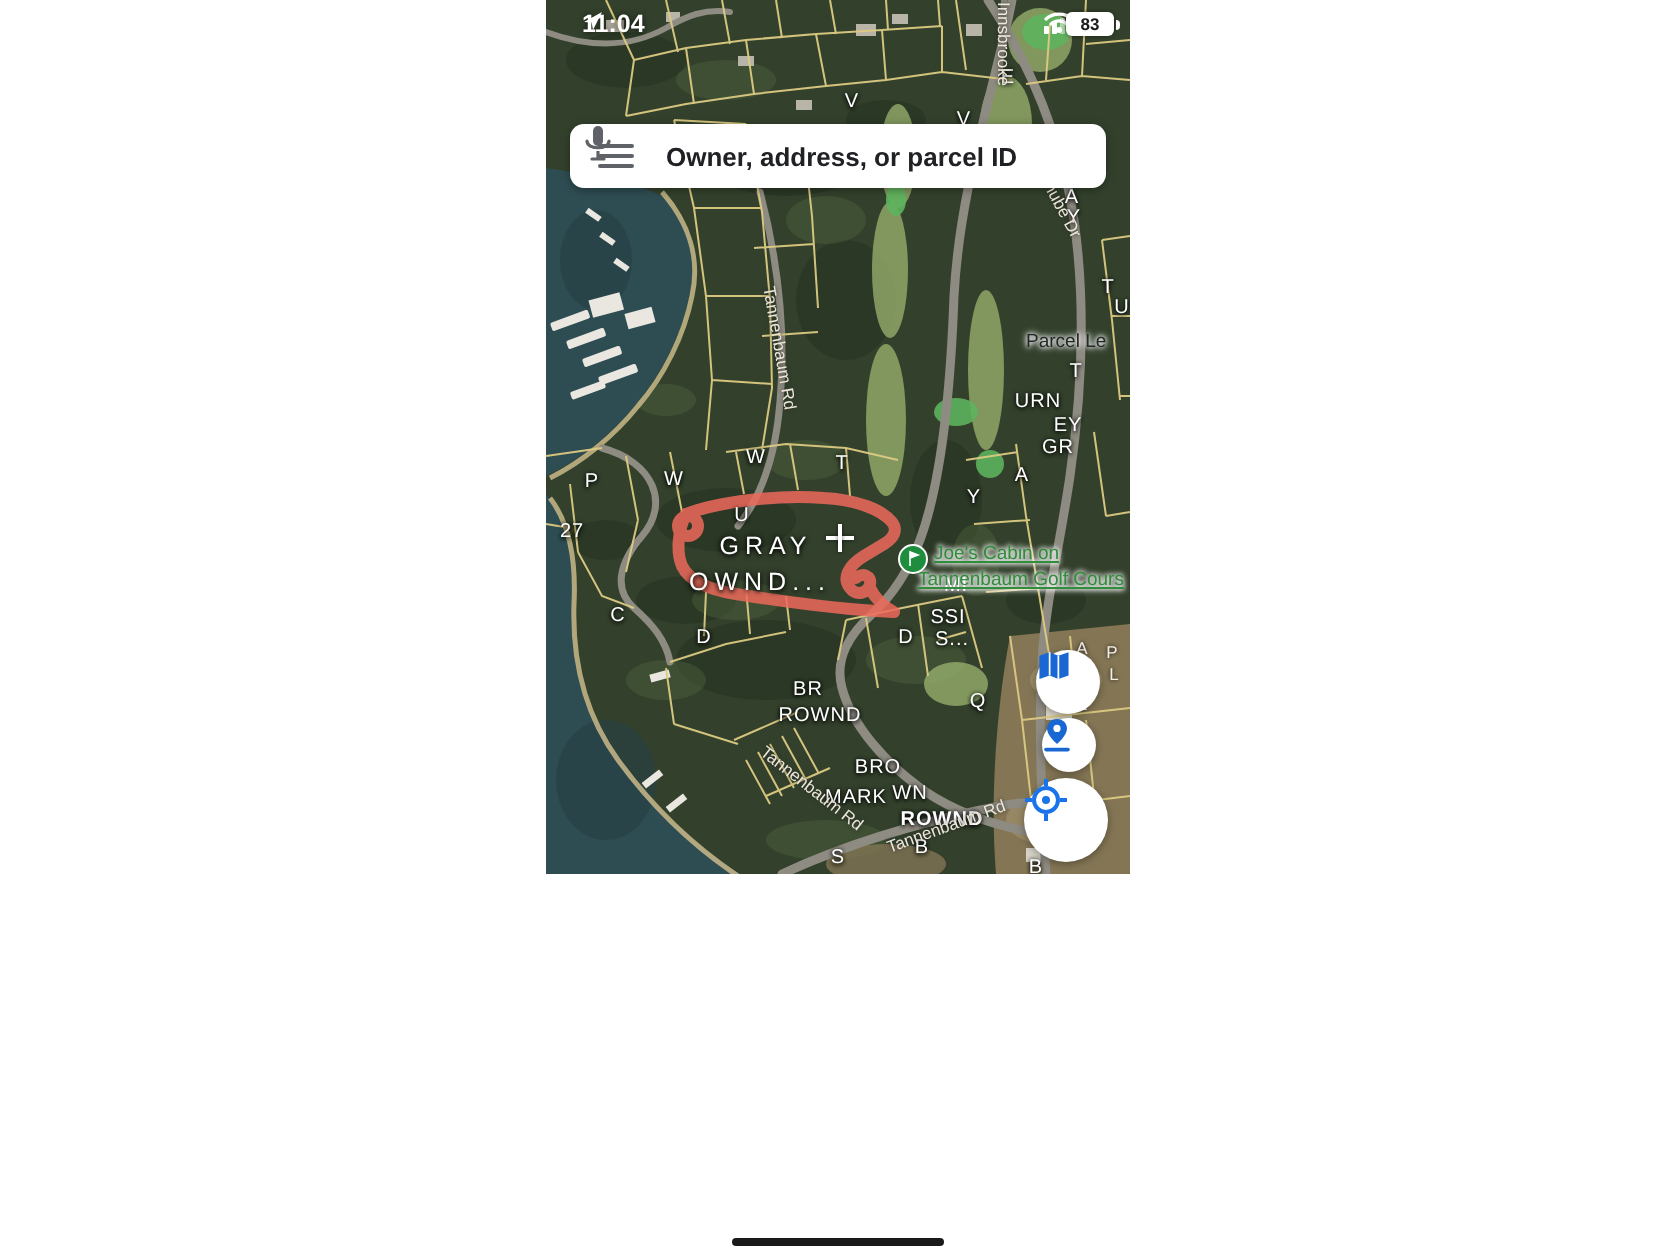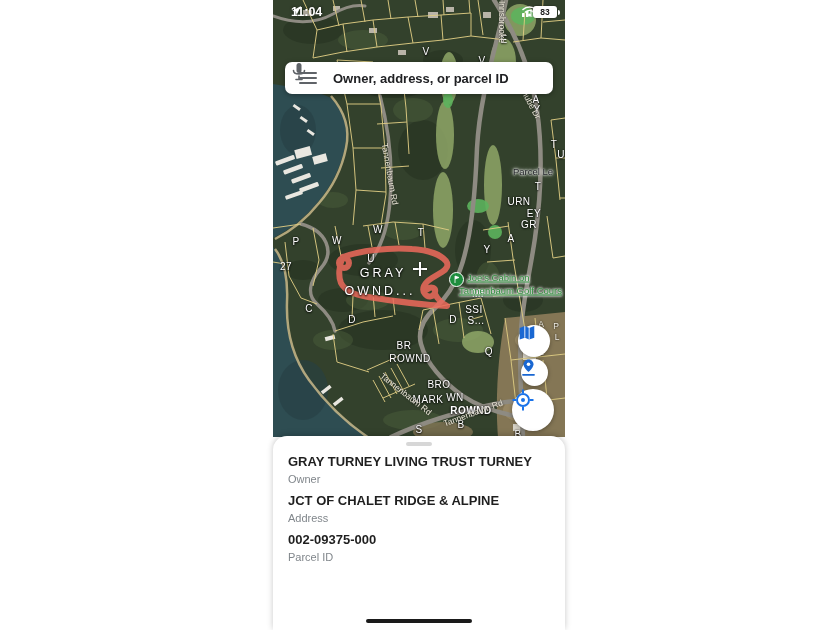--- a/index.html
+++ b/index.html
@@ -327,34 +327,17 @@
           <circle cx="11" cy="11" r="6" stroke="#1a73e8" stroke-width="2" fill="none"></circle>
           <circle cx="11" cy="11" r="2" fill="#1a73e8"></circle>
           <line x1="11" y1="0.5" x2="11" y2="4" stroke="#1a73e8" stroke-width="2"></line>
           <line x1="11" y1="18" x2="11" y2="21.5" stroke="#1a73e8" stroke-width="2"></line>
           <line x1="0.5" y1="11" x2="4" y2="11" stroke="#1a73e8" stroke-width="2"></line>
           <line x1="18" y1="11" x2="21.5" y2="11" stroke="#1a73e8" stroke-width="2"></line>
         </svg>
       </div>
     </div>
 
-    <div class="sheet">
-      <div class="handle"></div>
-      <div class="sheet-fields" id="sheet-fields">
-          <div class="field">
-            <div class="fval">GRAY TURNEY LIVING TRUST TURNEY</div>
-            <div class="flab">Owner</div>
-          </div>
-          <div class="field">
-            <div class="fval">JCT OF CHALET RIDGE &amp; ALPINE</div>
-            <div class="flab">Address</div>
-          </div>
-          <div class="field">
-            <div class="fval">002-09375-000</div>
-            <div class="flab">Parcel ID</div>
-          </div>
-        </div>
-    </div>
 
   </div>
 
   <div class="home-indicator"></div>
 </div>
 
 </body></html>

